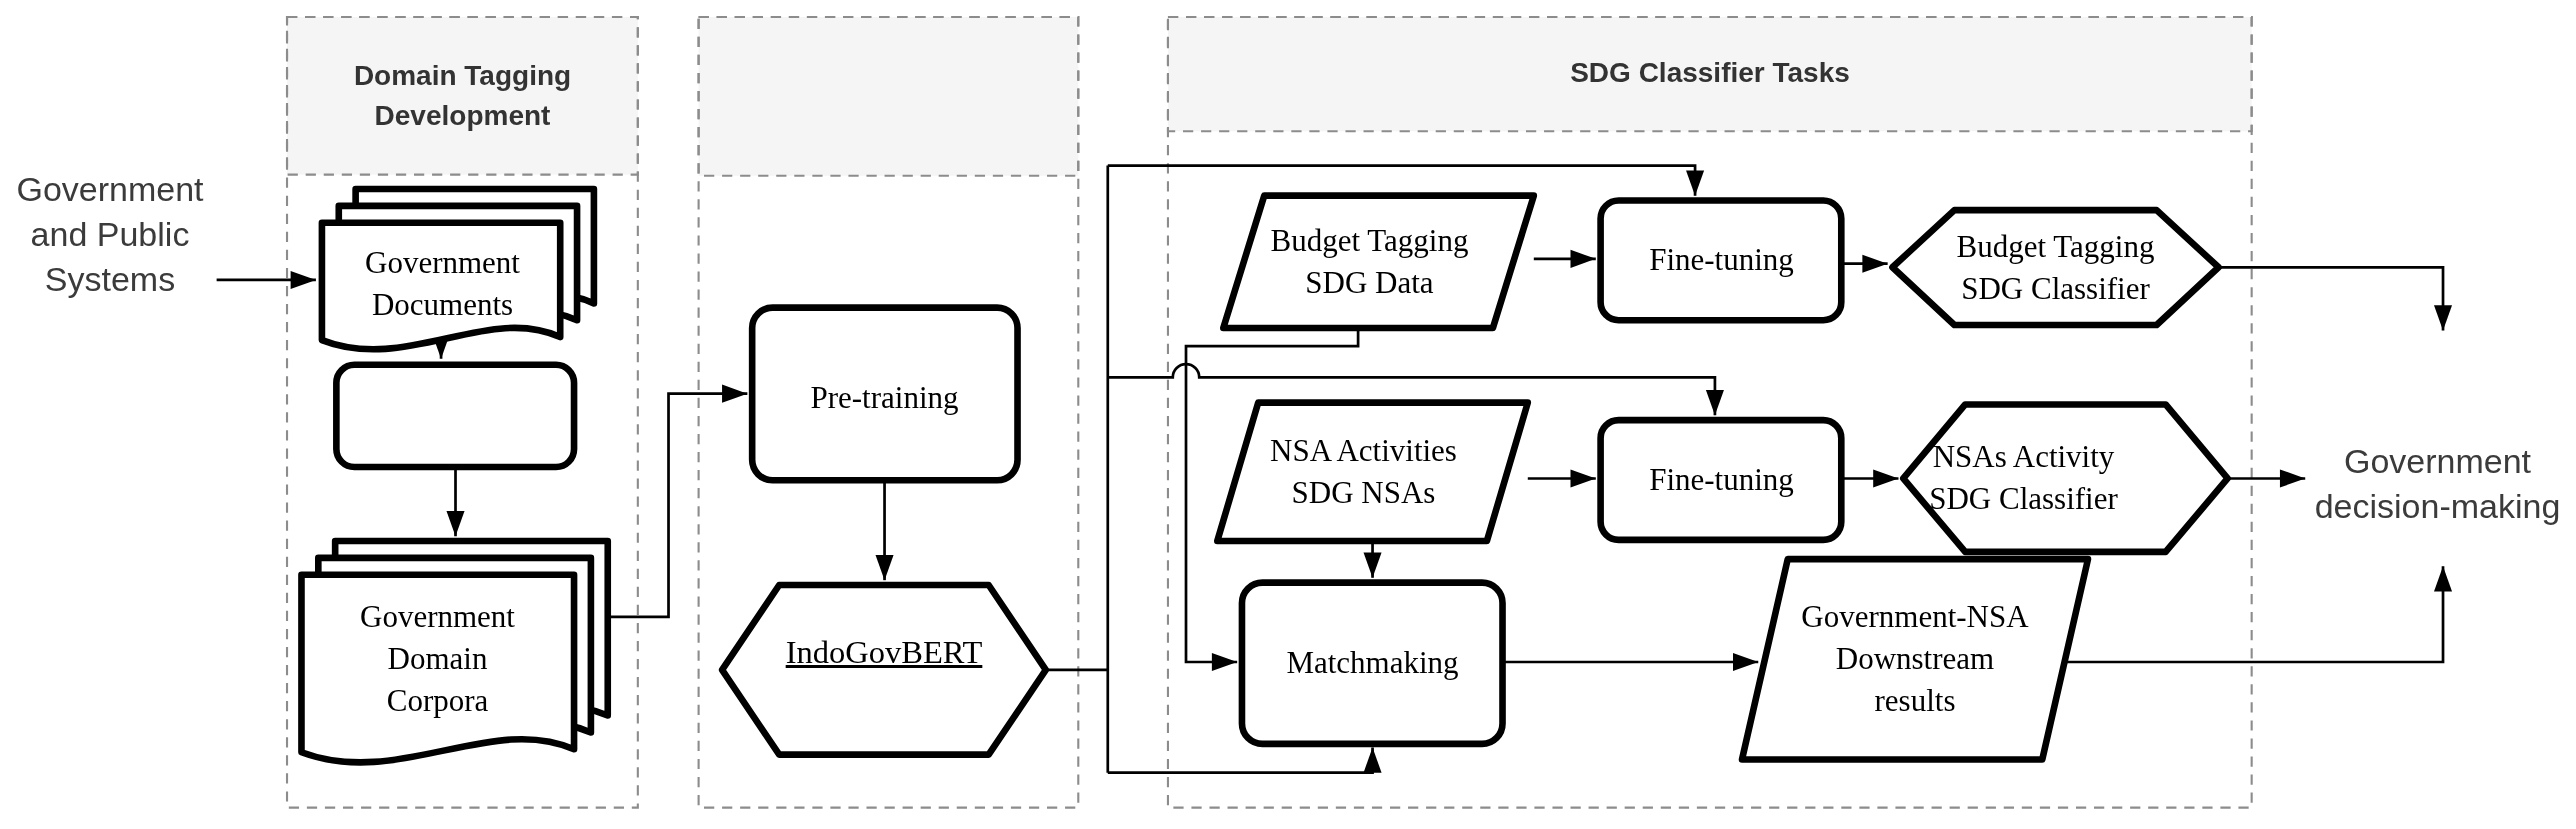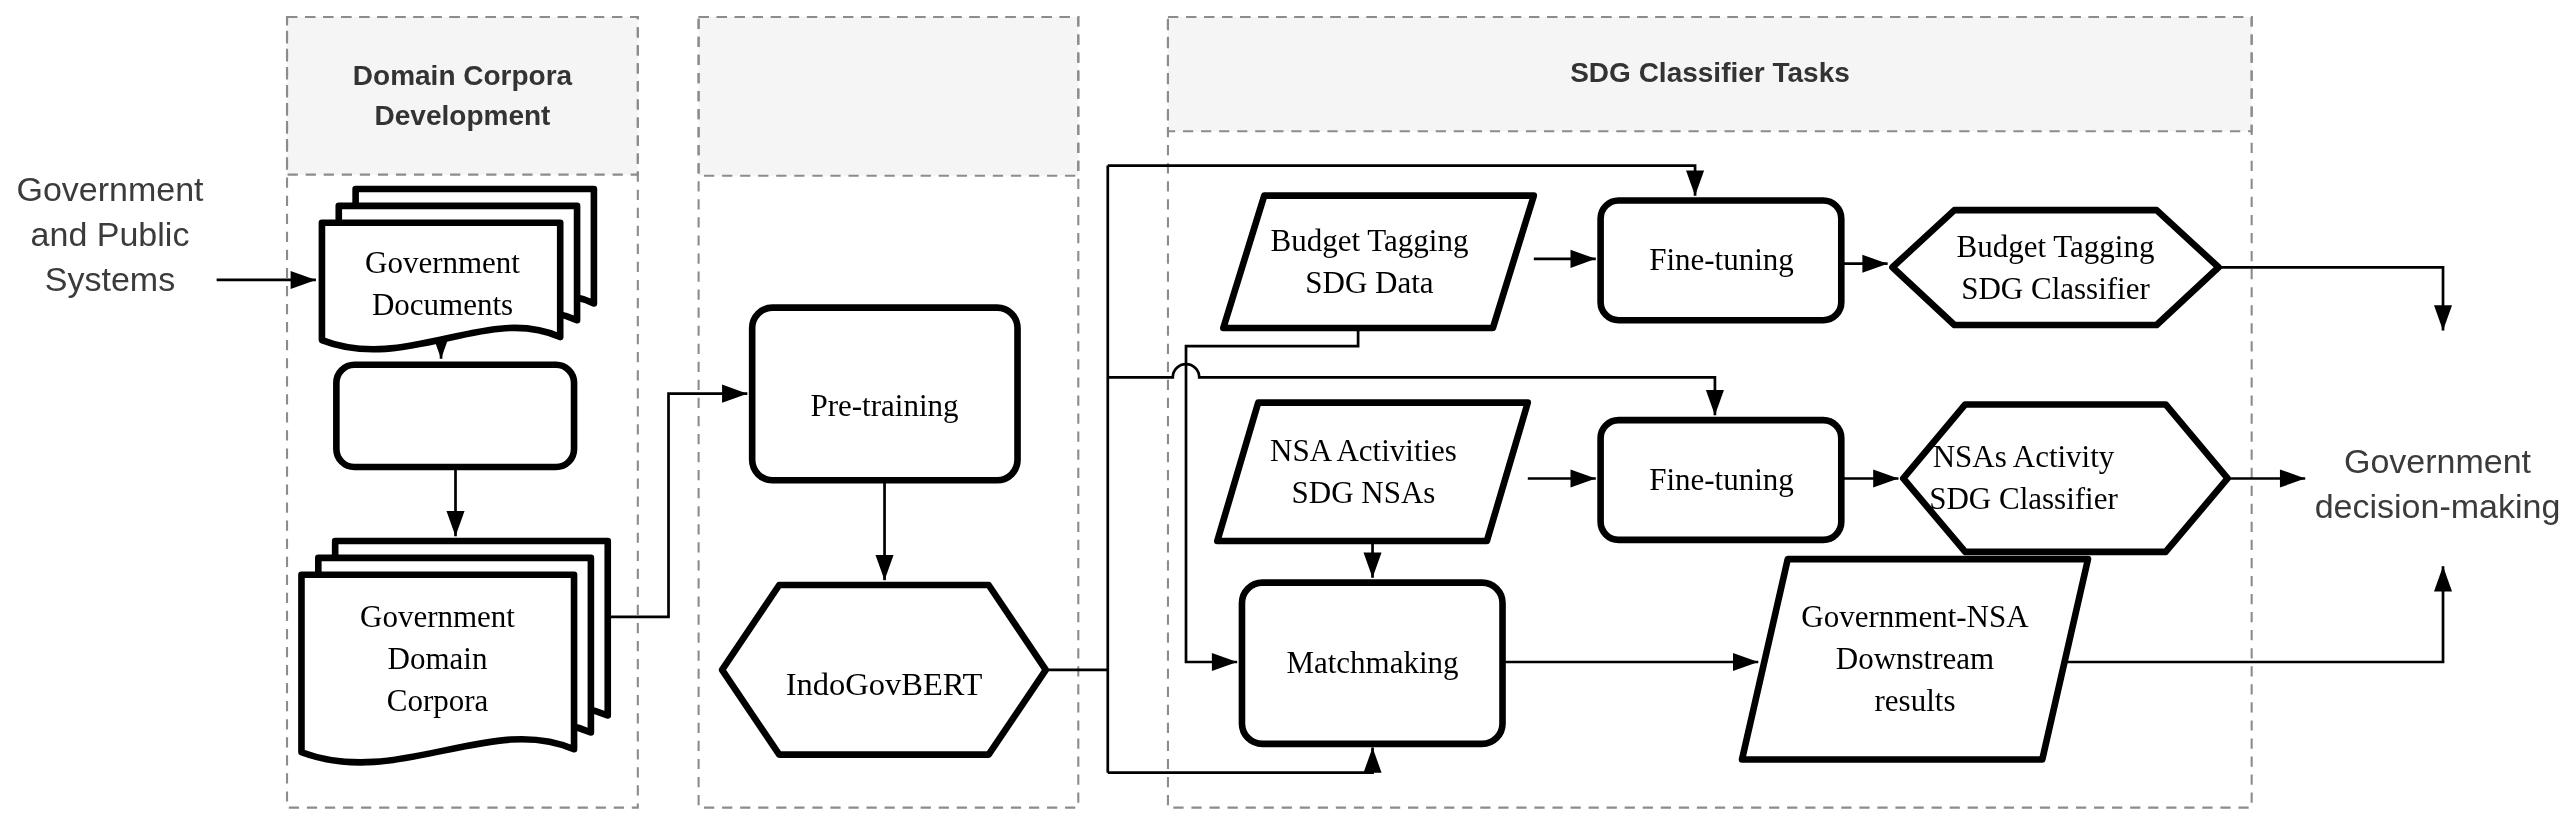--- a/index.html
+++ b/index.html
@@ -109,31 +109,31 @@
 
     <rect class="shape" x="2064" y="968" width="433" height="268" rx="34"></rect>
 
     <path class="shape" d="M2971,929 H3470 L3394,1262 H2895 Z"></path>
   </svg>
 
   <div class="lbl side-text" style="left:9px;top:165px;width:202px;height:138px;">Government
 and Public
 Systems</div>
 
-  <div class="lbl header-text" style="left:287px;top:23px;width:351px;height:146px;">Domain Corpora
+  <div class="lbl header-text" style="left:287px;top:23px;width:351px;height:146px;">Domain Tagging
 Development</div>
   <div class="lbl header-text" style="left:1168px;top:17px;width:1084px;height:111px;">SDG Classifier Tasks</div>
 
   <div class="lbl node-text" style="left:328px;top:224px;width:229px;height:120px;">Government
 Documents</div>
   <div class="lbl node-text" style="left:301px;top:581px;width:273px;height:156px;">Government
 Domain
 Corpora</div>
-  <div class="lbl node-text" style="left:752px;top:319px;width:265px;height:173px;">Pre-training</div>
-  <div class="lbl node-text big" style="left:740px;top:599px;width:288px;height:170px;">IndoGovBERT</div>
+  <div class="lbl node-text" style="left:752px;top:311px;width:265px;height:173px;">Pre-training</div>
+  <div class="lbl node-text big" style="left:740px;top:567px;width:288px;height:170px;text-decoration:underline;">IndoGovBERT</div>
   <div class="lbl node-text" style="left:1243px;top:196px;width:253px;height:132px;">Budget Tagging
 SDG Data</div>
   <div class="lbl node-text" style="left:1601px;top:200px;width:241px;height:120px;">Fine-tuning</div>
   <div class="lbl node-text" style="left:1932px;top:210px;width:247px;height:115px;">Budget Tagging
 SDG Classifier</div>
   <div class="lbl node-text" style="left:1237px;top:403px;width:253px;height:138px;">NSA Activities
 SDG NSAs</div>
   <div class="lbl node-text" style="left:1601px;top:420px;width:241px;height:120px;">Fine-tuning</div>
   <div class="lbl node-text" style="left:1900px;top:404px;width:247px;height:147px;">NSAs Activity
 SDG Classifier</div>

